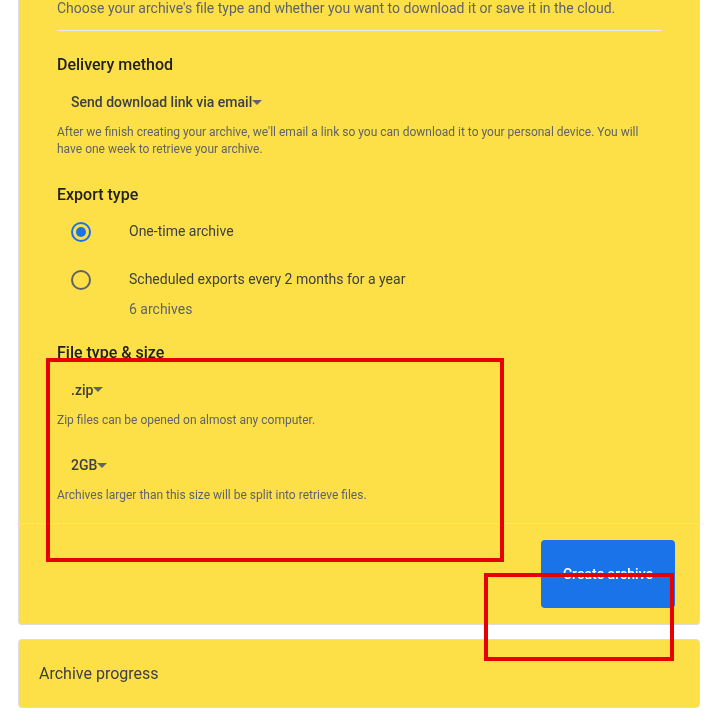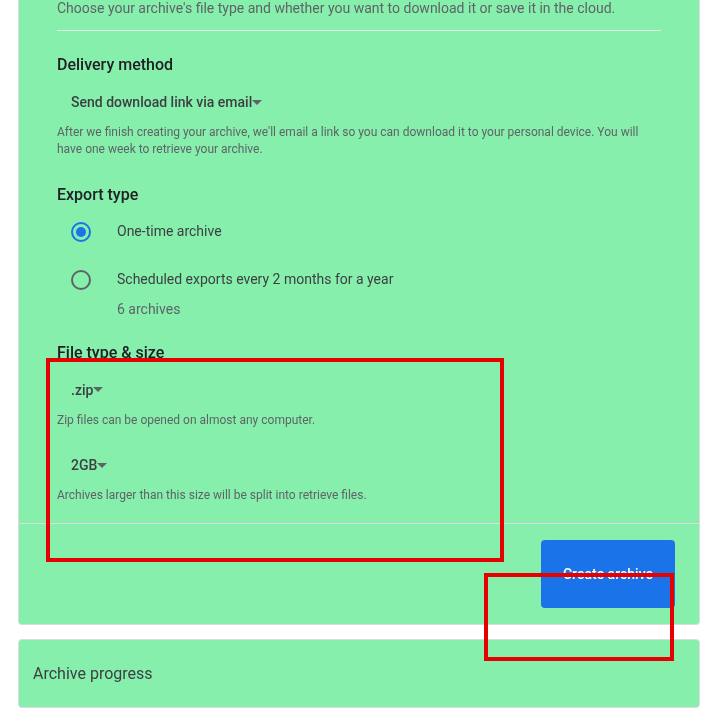--- a/index.html
+++ b/index.html
@@ -11,21 +11,21 @@
       font-family: 'Google Sans', Roboto, Arial, sans-serif;
       background: #fff;
       width: 718px;
       height: 722px;
       overflow: hidden;
     }
     .card {
       border: 1px solid #dadce0;
       border-radius: 4px;
       margin: 0 18px 14px 18px;
-      background: #86efac;
+      background: #fde047;
     }
     .card-top {
       border-top: none;
       border-radius: 0 0 4px 4px;
       padding-bottom: 0;
     }
     .inner {
       padding: 0 38px;
     }
     .truncated-text {
@@ -72,21 +72,21 @@
       line-height: 1.45;
       margin-bottom: 26px;
     }
     .radio-group {
       margin-left: 14px;
       margin-bottom: 26px;
     }
     .radio-item {
       display: flex;
       align-items: flex-start;
-      gap: 26px;
+      gap: 38px;
       margin-bottom: 28px;
     }
     .radio-item:last-child {
       margin-bottom: 0;
     }
     .radio-outer {
       width: 20px;
       height: 20px;
       border: 2px solid #5f6368;
       border-radius: 50%;
@@ -150,21 +150,21 @@
       color: #fff;
       border: none;
       border-radius: 4px;
       font-size: 14px;
       font-weight: 500;
       padding: 26px 22px;
       cursor: pointer;
       font-family: inherit;
     }
     .card-progress {
-      padding: 24px 14px;
+      padding: 24px 20px;
     }
     .progress-title {
       font-size: 16px;
       color: #3c4043;
       font-weight: 400;
     }
     .container {
       position: relative;
       width: 718px;
       height: 722px;

